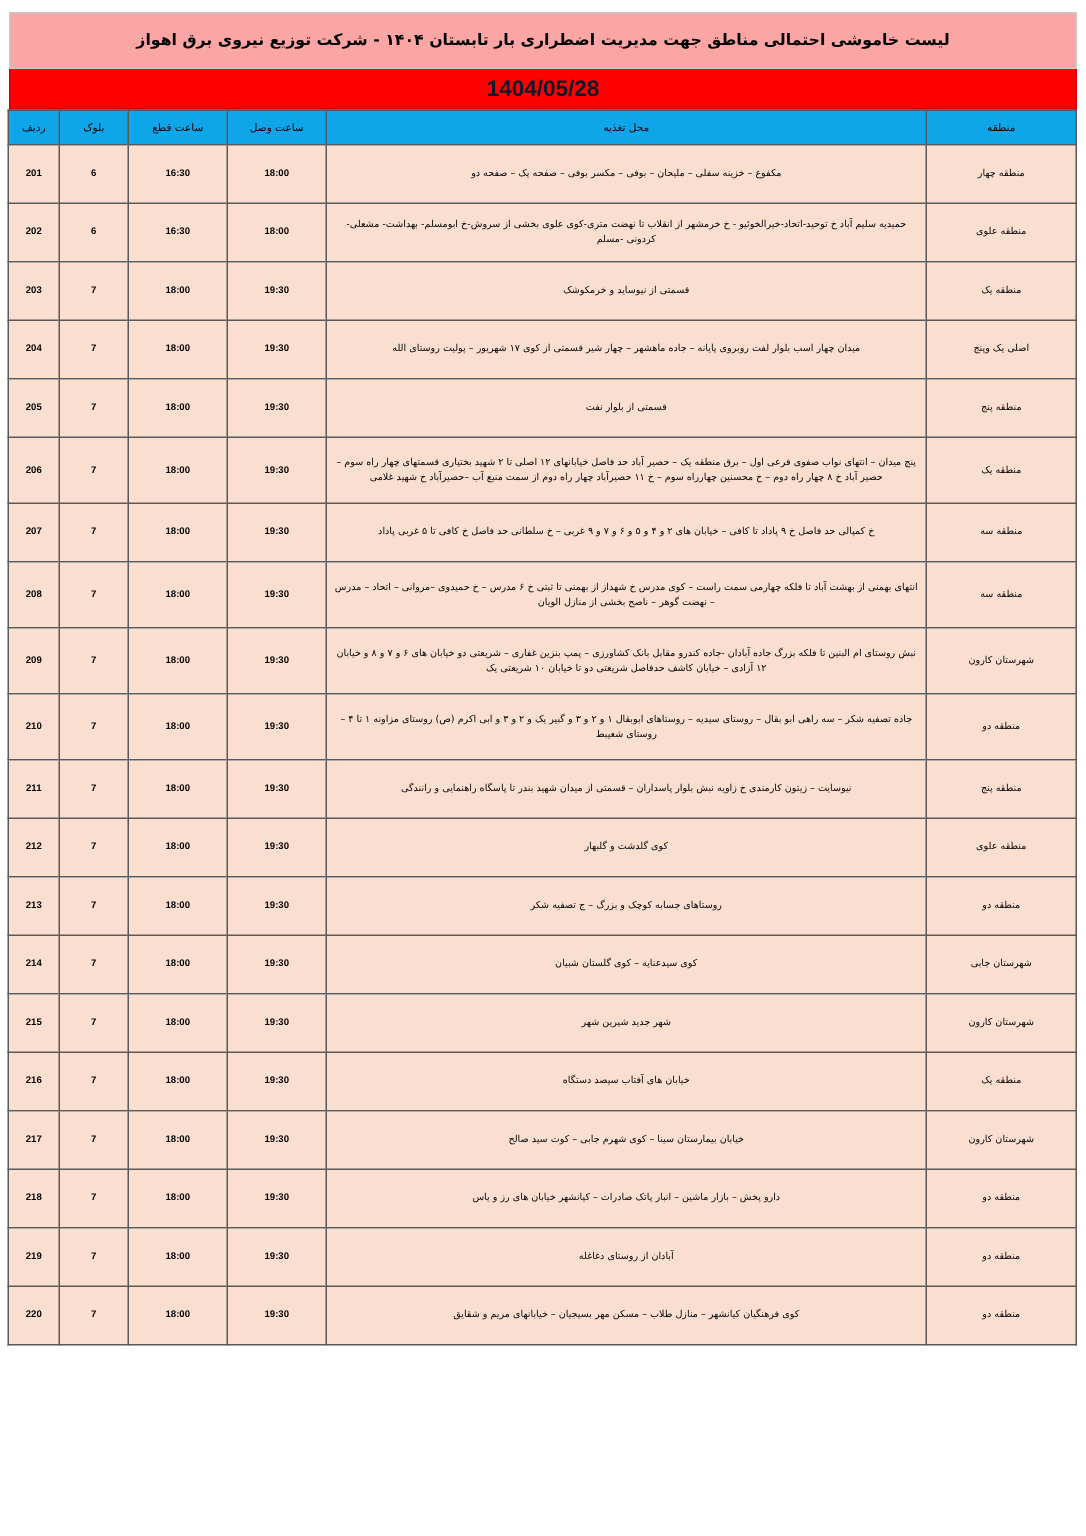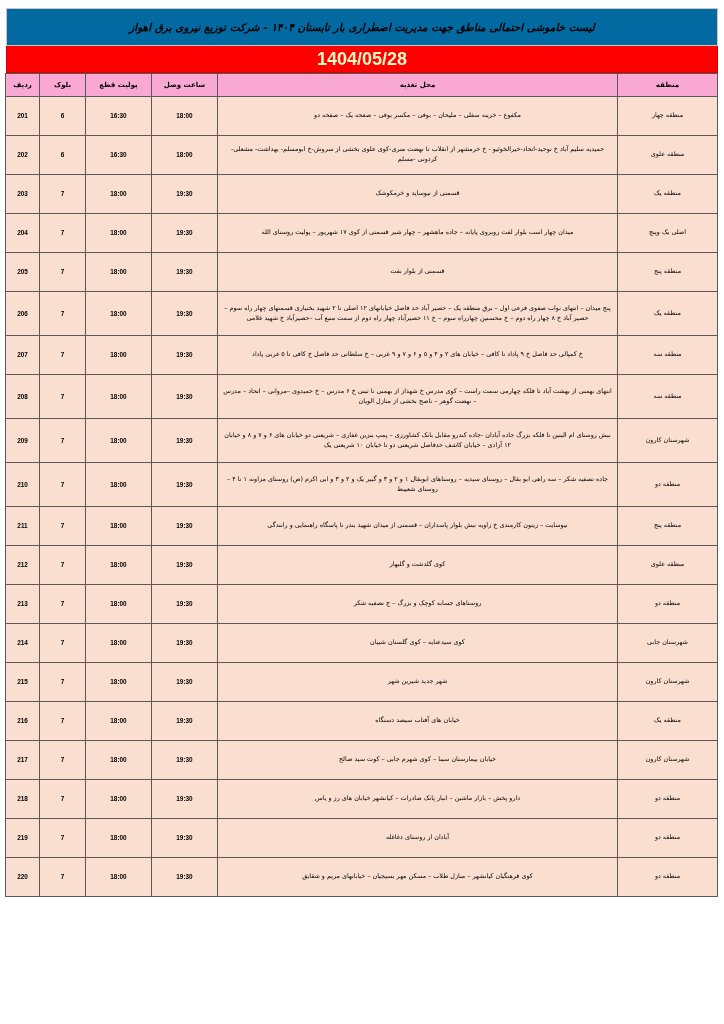--- a/index.html
+++ b/index.html
@@ -17,50 +17,49 @@
   }
   .page {
     width: 724px;
     height: 1024px;
     box-sizing: border-box;
     padding: 8px 6px 6px 6px;
     background: #ffffff;
     position: relative;
   }
   .title-bar {
-    background: #0369a1;
+    background: #fca5a5;
     border: 1px solid #c8c8c8;
     height: 36px;
     display: flex;
     align-items: center;
     justify-content: center;
     text-align: center;
-    font-style: italic;
   }
   .title-bar .title-text {
     font-size: 10.5px;
     font-weight: bold;
     color: #000000;
     direction: rtl;
     letter-spacing: 0;
     padding: 0 10px;
   }
   .date-bar {
     background: #ff0000;
     border: 1px solid #d00000;
     border-top: none;
     height: 26px;
     display: flex;
     align-items: center;
     justify-content: center;
   }
   .date-bar .date-text {
-    font-size: 18px;
+    font-size: 15px;
     font-weight: bold;
-    color: #fef9c3;
+    color: #0f172a;
     direction: ltr;
     font-family: "Liberation Sans", sans-serif;
   }
   table.sched {
     width: 100%;
     border-collapse: collapse;
     table-layout: fixed;
     direction: rtl;
   }
   table.sched th, table.sched td {
@@ -69,23 +68,23 @@
     text-align: center;
     vertical-align: middle;
     padding: 2px 3px;
     font-size: 6.4px;
     line-height: 1.55;
     color: #000000;
     word-wrap: break-word;
     overflow: hidden;
   }
   table.sched th {
-    background: #f9a8d4;
+    background: #0ea5e9;
     font-size: 7px;
-    font-weight: bold;
+    font-weight: normal;
     height: 18px;
     padding: 2px;
   }
   
   col.c-radif  { width: 34px; }
   col.c-block  { width: 46px; }
   col.c-off    { width: 66px; }
   col.c-on     { width: 66px; }
   col.c-loc    { width: 400px; }
   col.c-region { width: 100px; }
@@ -136,21 +135,21 @@
         <col class="c-on">
         <col class="c-off">
         <col class="c-block">
         <col class="c-radif">
     </colgroup>
     <thead>
       <tr>
         <th>منطقه</th>
         <th>محل تغذیه</th>
         <th>ساعت وصل</th>
-        <th>پولیت قطع</th>
+        <th>ساعت قطع</th>
         <th>بلوک</th>
         <th>ردیف</th>
       </tr>
     </thead>
     <tbody id="table-body">
         <tr class="datarow">
           <td class="region">منطقه چهار</td>
           <td class="loc">مکفوع – خزینه سفلی – ملیحان – بوفی – مکسر بوفی – صفحه یک – صفحه دو</td>
           <td class="time">18:00</td>
           <td class="time">16:30</td>

